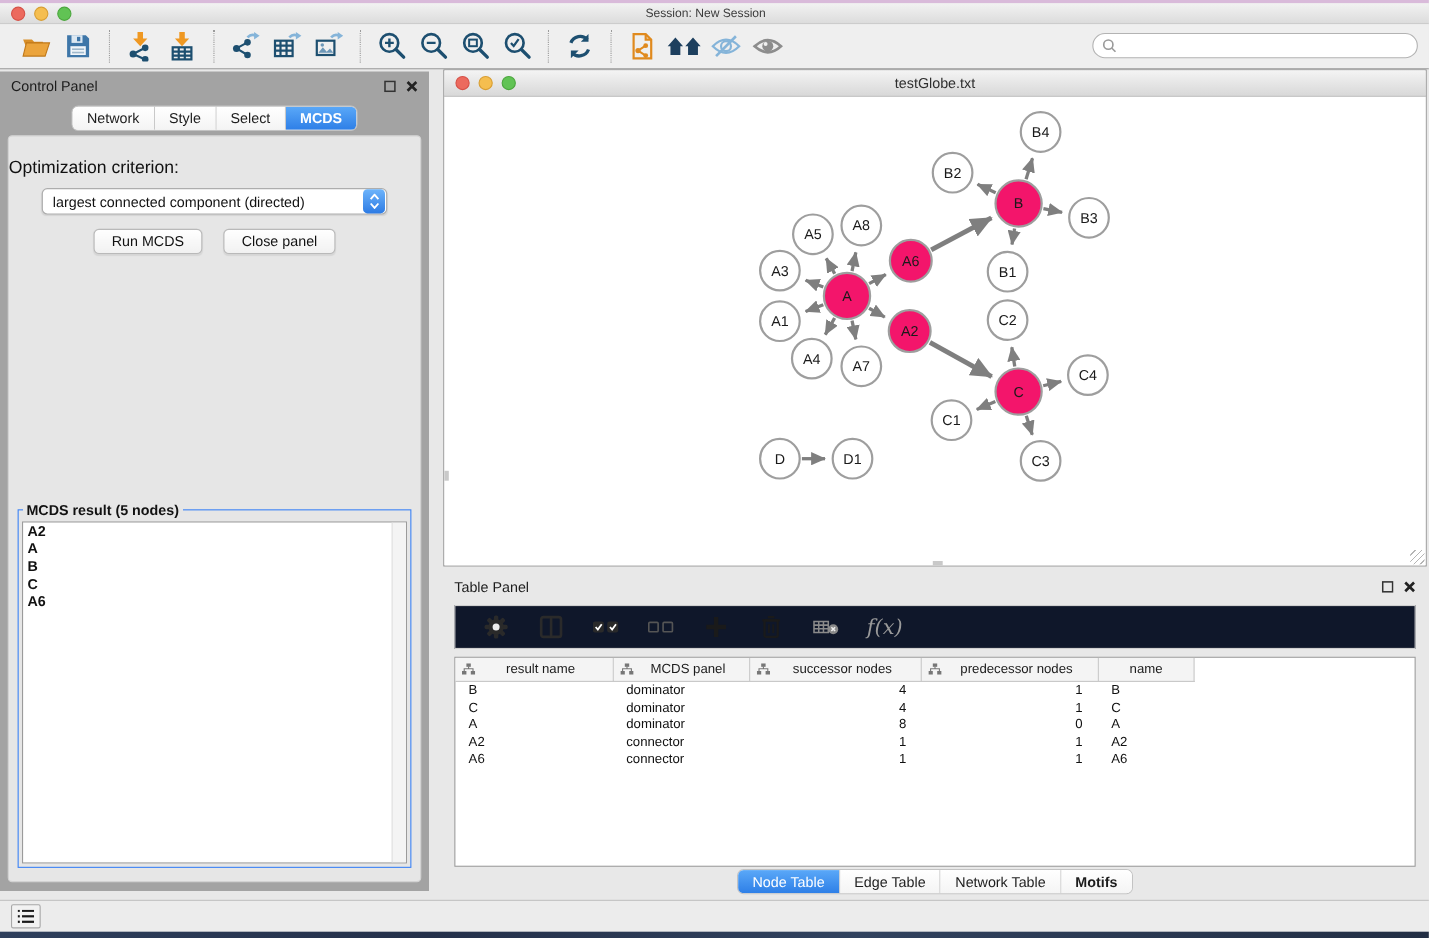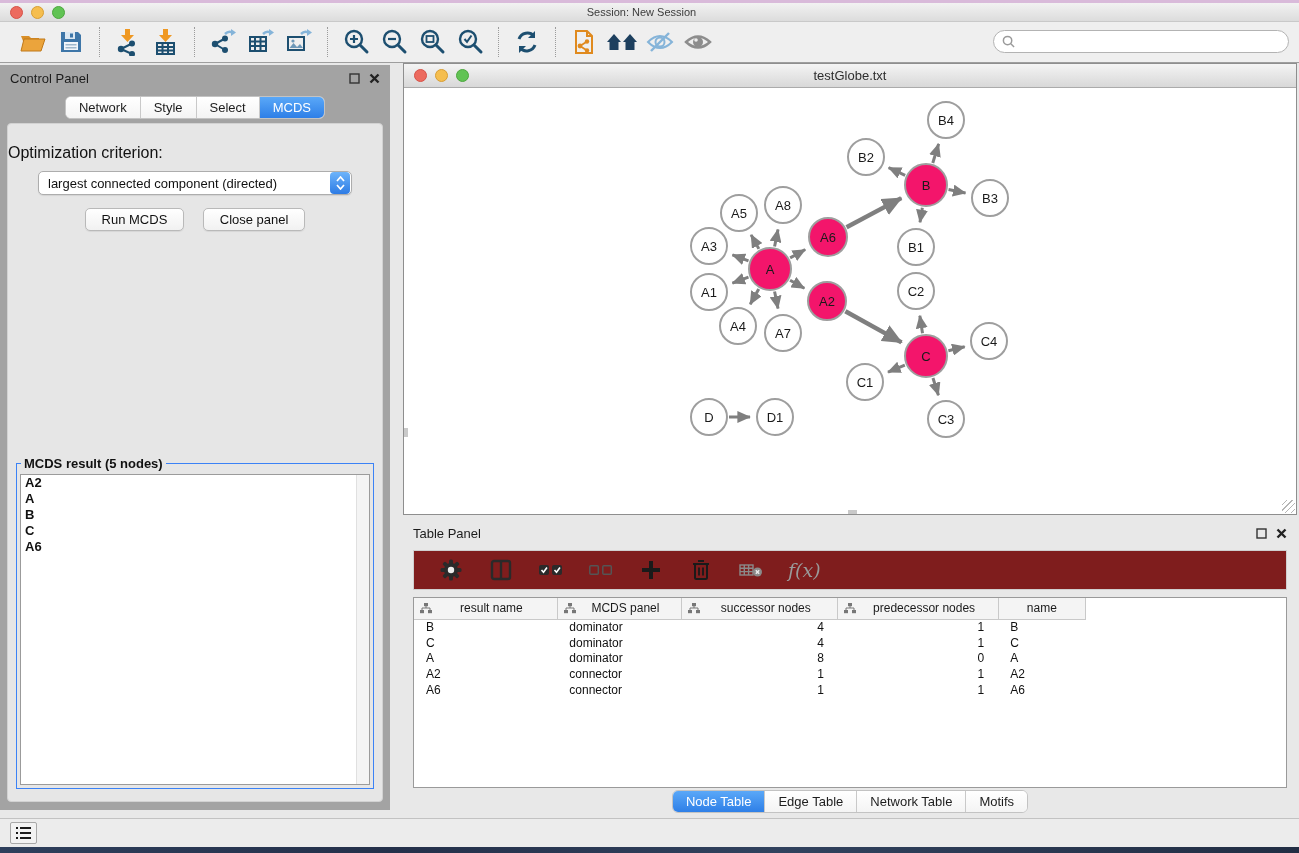--- a/index.html
+++ b/index.html
@@ -27,21 +27,21 @@
   #search-wrap input { border:none; outline:none; flex:1; font-size:12px; background:transparent; margin-left:5px; }
 
   
   #control-panel { position:absolute; left:0; top:65px; width:390px; height:745px; background:#a3a3a3; }
   .panel-head { height:26px; display:flex; align-items:center; padding:0 10px; }
   .panel-head .ptitle { font-size:13px; color:#1c1c1c; flex:1; }
   .wicon { margin-left:9px; display:flex; align-items:center; }
   #cp-tabs-row { text-align:center; margin-top:5px; }
   .seg { display:inline-flex; border:1px solid #c3c3c3; border-radius:6px; overflow:hidden; background:#fff; }
   .seg .tab { padding:3px 13px; font-size:13px; color:#1d1d1d; background:linear-gradient(#ffffff,#f4f4f4); border-right:1px solid #c9c9c9; }
-  .seg .tab:last-child { border-right:none; }
+  .seg .tab:last-child { border-right:none;font-weight:bold; }
   .seg .tab.active { background:linear-gradient(#5aa8f8,#2e7fe7); color:#fff; }
   #cp-content { position:absolute; left:7px; right:7px; top:58px; bottom:8px;
     background:#e6e6e6; border:1px solid #d2d2d2; border-radius:4px; }
   #opt-label { text-align:left; font-size:16px; color:#111; margin-top:20px; }
   #criterion { position:relative; margin:9px auto 0; width:314px; height:24px; background:#fff;
     border:1px solid #adadad; border-radius:5px; display:flex; align-items:center;
     box-shadow:0 1px 1px rgba(0,0,0,.08); }
   #criterion .val { font-size:13px; color:#111; padding-left:9px; flex:1; white-space:nowrap; }
   #criterion .stepper { width:20px; height:22px; margin-right:1px; border-radius:4px;
     background:linear-gradient(#6db4fb,#2d7be4); display:flex; flex-direction:column; align-items:center; justify-content:center; gap:2px; }
@@ -64,21 +64,21 @@
   #net-titlebar .title { position:absolute; left:0; right:0; text-align:center; font-size:13px; color:#2e2e2e; }
   #net-canvas { position:relative; width:892px; height:426px; background:#fff; }
   #resize-grip { position:absolute; right:1px; bottom:1px; width:13px; height:13px;
     background:repeating-linear-gradient(135deg, transparent 0 3px, #b5b5b5 3px 4px); }
   .mini-scroll-left { position:absolute; left:0; top:340px; width:4px; height:9px; background:#c9c9c9; }
   .mini-scroll-bottom { position:absolute; left:444px; bottom:0; width:9px; height:4px; background:#c9c9c9; }
 
   
   #table-panel { position:absolute; left:403px; top:520px; width:894px; height:295px; background:#e8e8e8; }
   #tp-toolbar { position:absolute; left:10px; right:10px; top:30px; height:40px;
-    background:#7f1d1d; border:1px solid #cfcfcf; display:flex; align-items:center; padding-left:18px; gap:12px; }
+    background:#0f172a; border:1px solid #cfcfcf; display:flex; align-items:center; padding-left:18px; gap:12px; }
   .tp-btn { width:38px; height:34px; display:flex; align-items:center; justify-content:center; }
   #fx-label { font-family:"DejaVu Serif", serif; font-style:italic; font-size:19px; color:#9a9a9a; margin-left:6px; }
   #tp-table-wrap { position:absolute; left:10px; right:10px; top:77px; bottom:27px; background:#fff; border:1px solid #9a9a9a; overflow:hidden; }
   #tp-table { border-collapse:collapse; table-layout:fixed; width:672px; }
   #tp-table th { height:21px; background:#f4f4f4; border-bottom:1px solid #c9c9c9; border-right:1px solid #c9c9c9;
     font-size:12px; font-weight:normal; color:#1b1b1b; }
   #tp-table th .thx { display:flex; align-items:center; padding:0 6px; }
   #tp-table th .thx span { flex:1; text-align:center; }
   #tp-table td { font-size:12px; color:#111; height:15.8px; padding:0 14px 0 12px; white-space:nowrap; }
   #tp-table td.right { text-align:right; }

